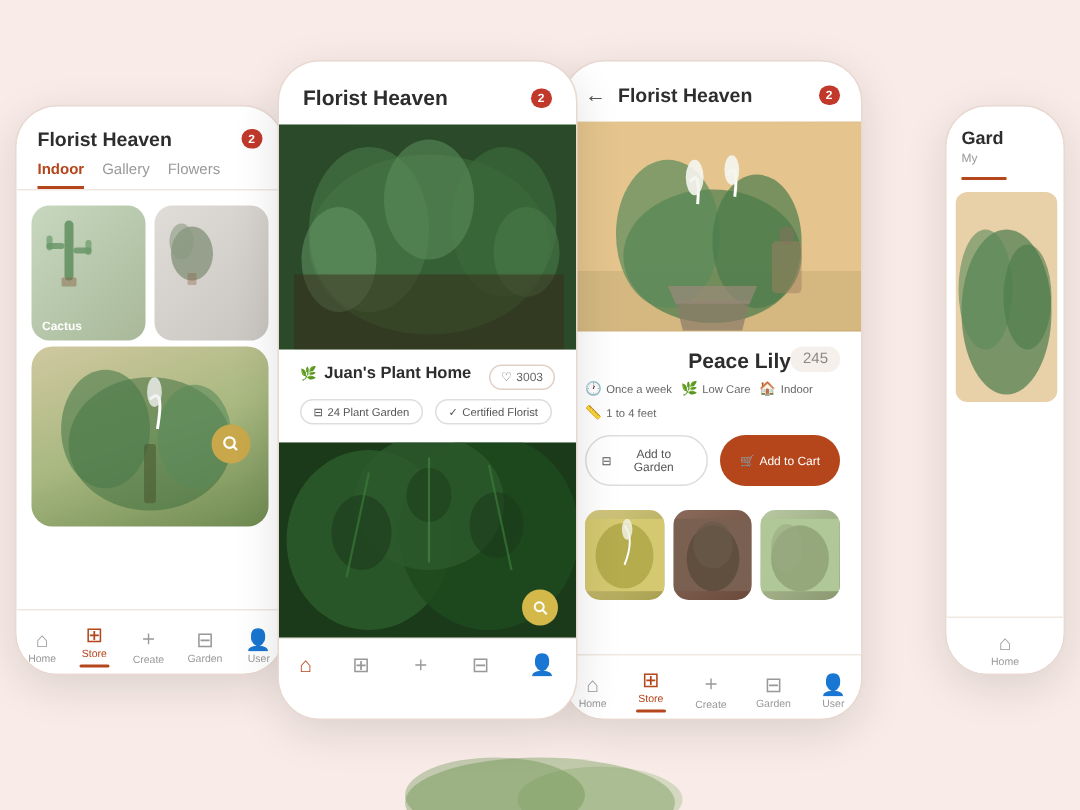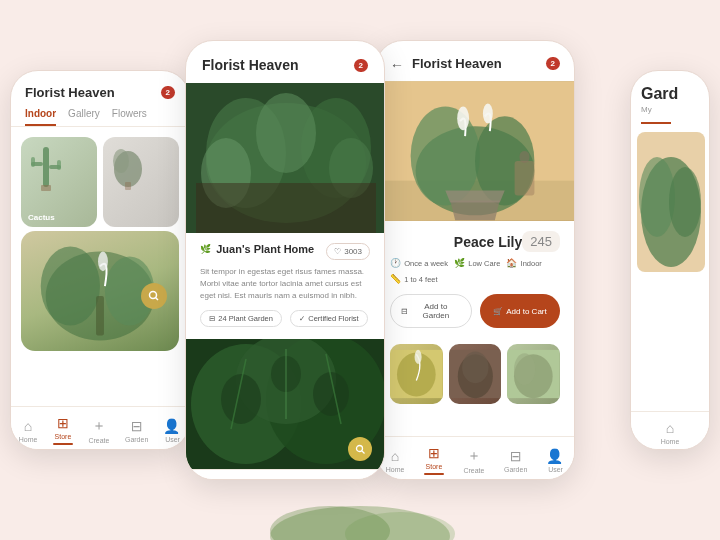--- a/index.html
+++ b/index.html
@@ -328,21 +328,21 @@
     }
     .product-name {
       font-size: 14px;
       font-weight: 700;
       color: #2d2d2d;
     }
     .product-id {
       background: #f5f0eb;
       border-radius: 8px;
       padding: 3px 8px;
-      font-size: 13px;
+      font-size: 10px;
       color: #888;
     }
     .product-desc {
       font-size: 8px;
       color: #888;
       line-height: 1.5;
       margin-bottom: 8px;
     }
 
     .product-attrs {
@@ -430,21 +430,21 @@
       bottom: 0;
       left: 0;
       right: 0;
     }
 
     
     .phone-4 .header {
       padding: 14px 10px 8px;
     }
     .phone-4 .header-title {
-      font-size: 16px;
+      font-size: 12px;
       font-weight: 700;
       color: #2d2d2d;
     }
     .phone-4 .sub-label {
       font-size: 8px;
       color: #999;
       margin-top: 2px;
     }
 
     .phone-3 .product-hero {
@@ -565,21 +565,20 @@
     <div style="display:flex;align-items:center;gap:5px;">
       <span style="font-size:9px;">🌿</span>
       <span class="store-name">Juan's Plant Home</span>
     </div>
     <div class="like-btn">
       <span>♡</span>
       <span>3003</span>
     </div>
   </div>
 
-  <div class="store-desc">Sit tempor in egestas eget risus fames massa. Morbi vitae ante tortor lacinia amet cursus est eget nisi. Est mauris nam a euismod in nibh.</div>
 
   <div class="store-badges">
     <div class="badge">
       <span>⊟</span>
       <span>24 Plant Garden</span>
     </div>
     <div class="badge">
       <span>✓</span>
       <span>Certified Florist</span>
     </div>

